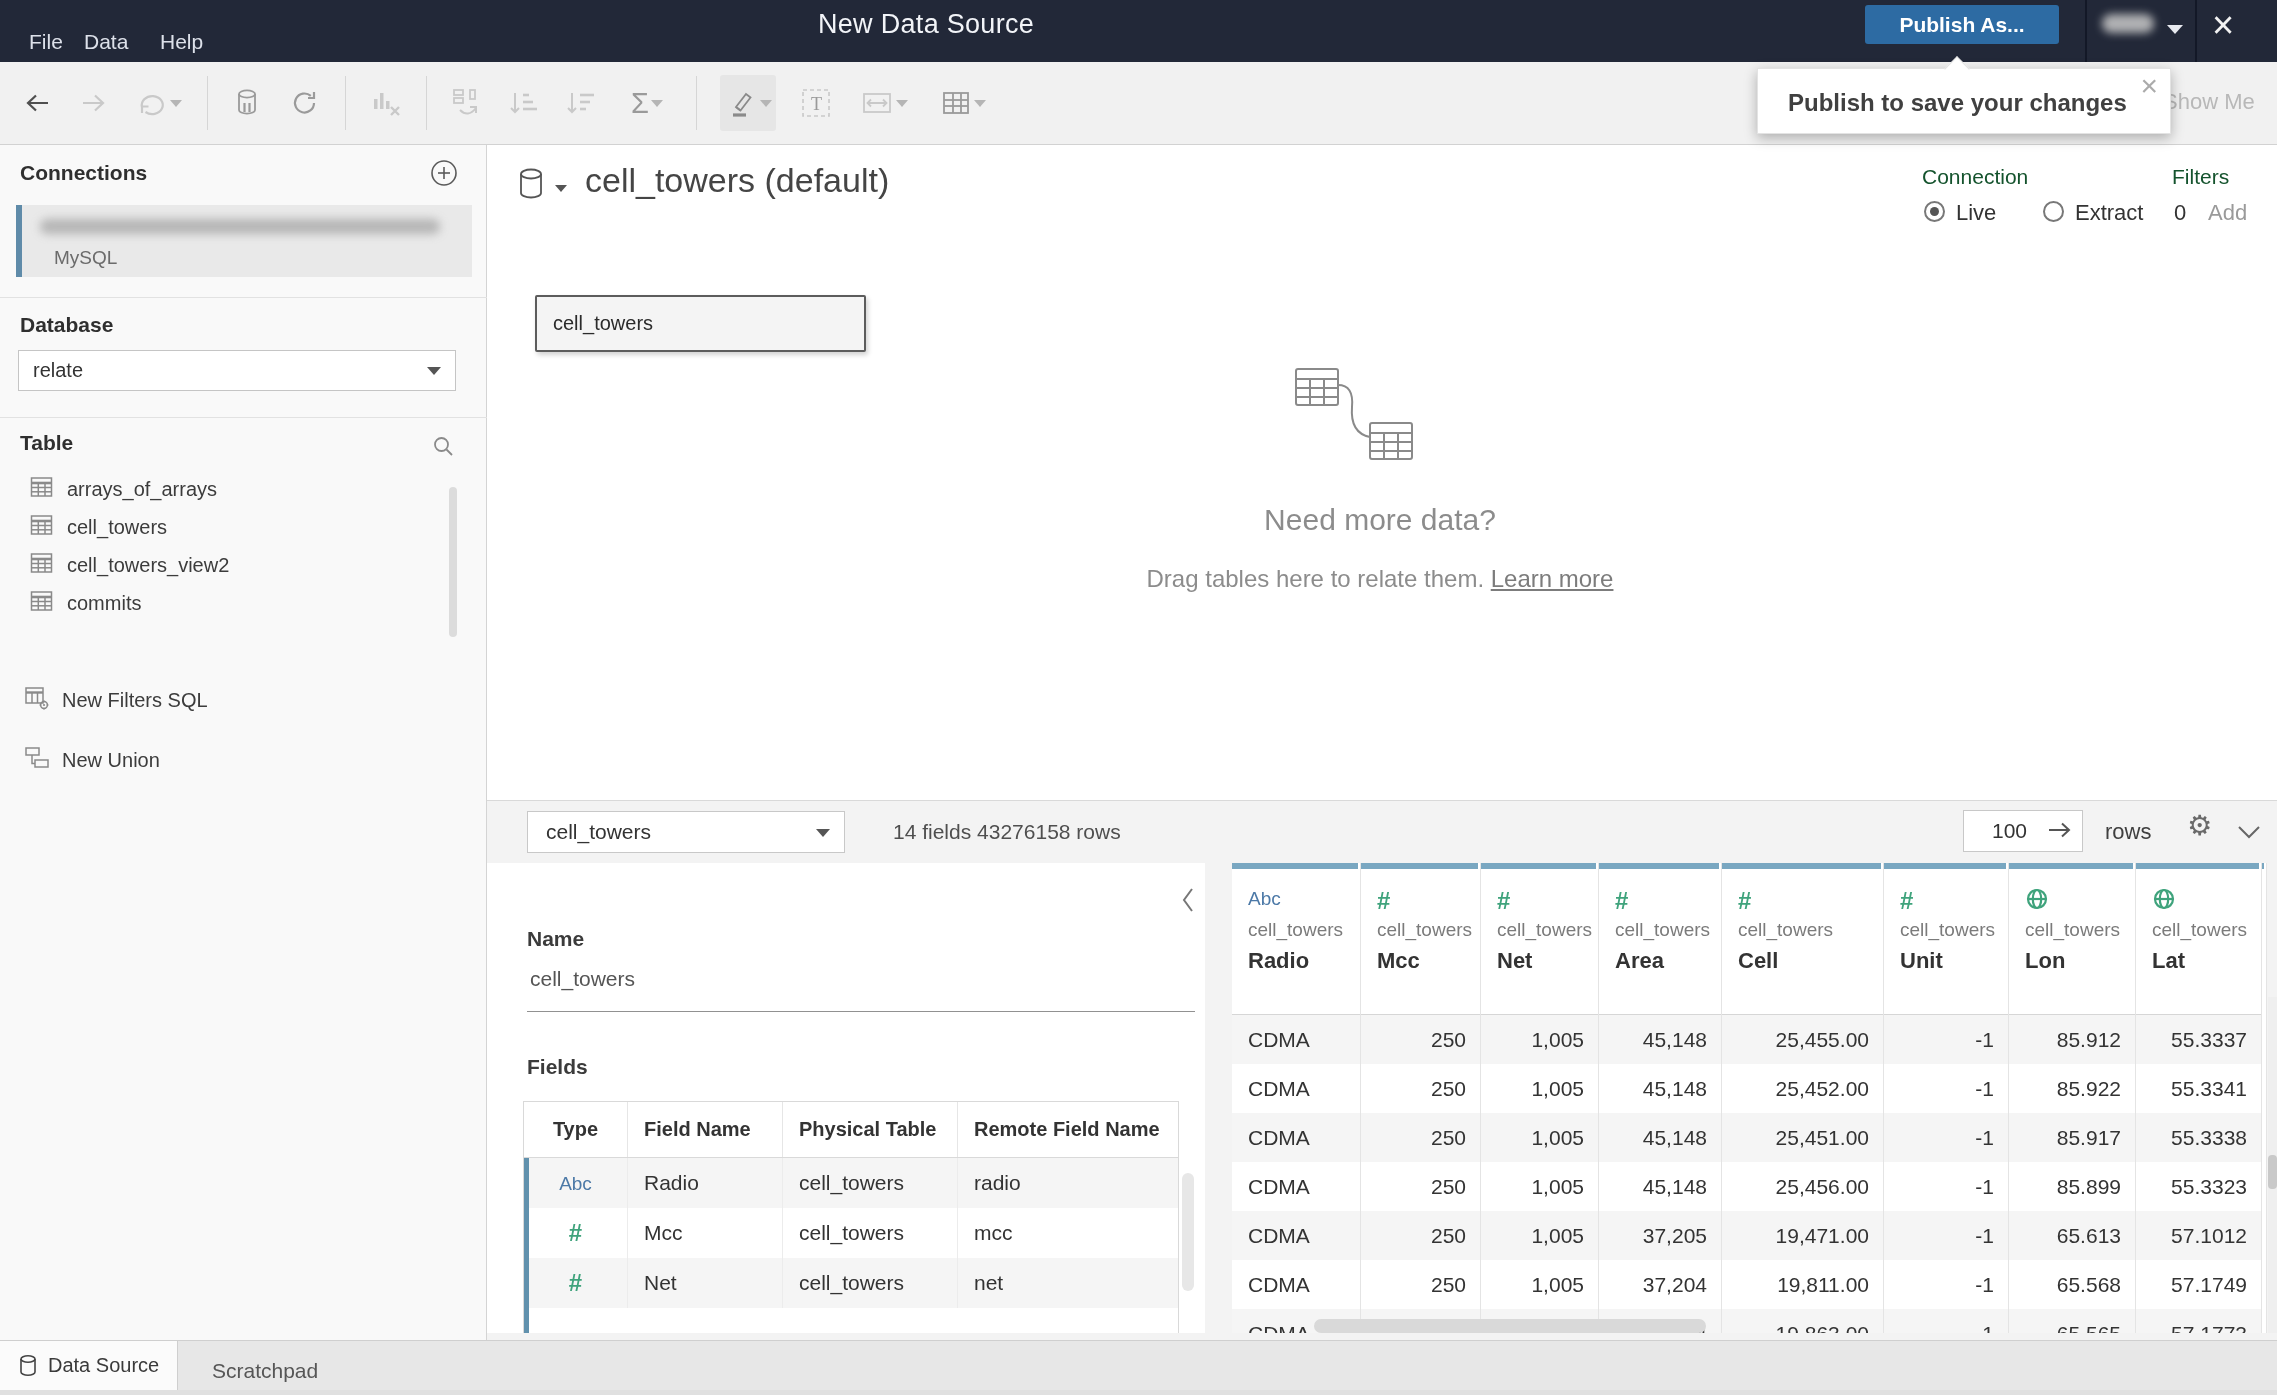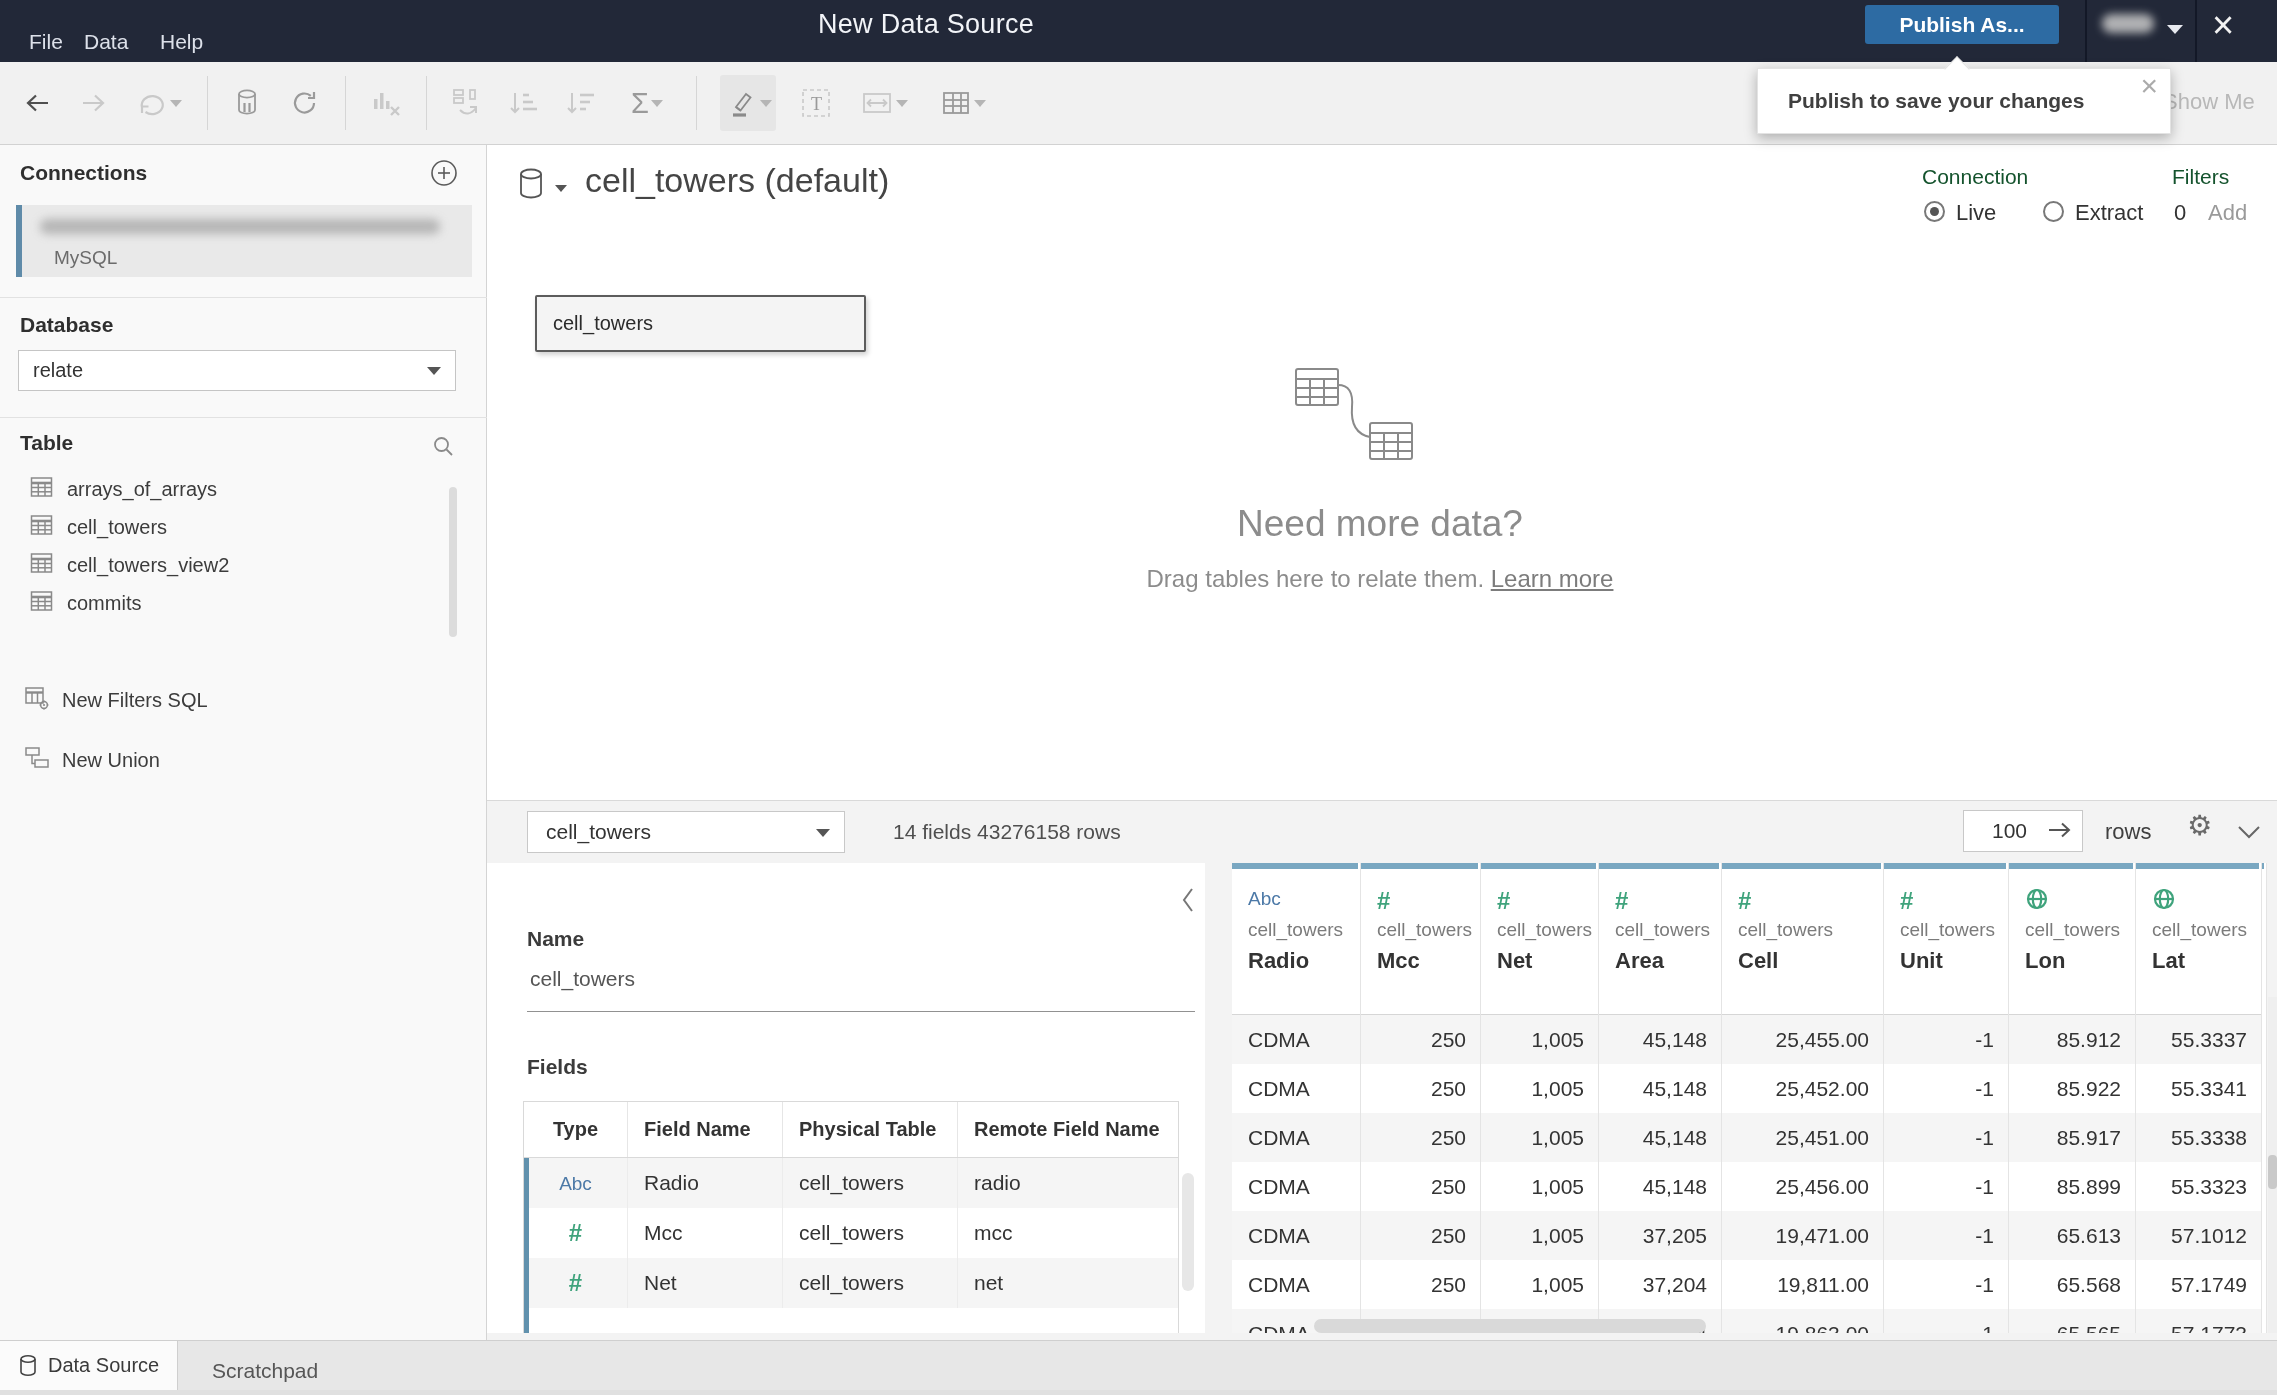--- a/index.html
+++ b/index.html
@@ -25,21 +25,21 @@
   .mini-caret{width:0;height:0;border-left:6px solid transparent;border-right:6px solid transparent;border-top:7px solid #b5b5b5;margin-left:2px;}
   .mini-caret.dark{border-top-color:#555;}
   .pen-box{background:#e6e6e6;border-radius:3px;width:56px;height:56px;display:flex;align-items:center;justify-content:center;}
   .sigma{font-size:29px;color:#9a9a9a;line-height:34px;}
   .show-me{position:absolute;left:2163px;top:27px;font-size:22px;color:#b8b8b8;}
 
   
   .tooltip{position:absolute;left:1757px;top:68px;width:414px;height:66px;background:#fff;border:1px solid #e3e3e3;
        box-shadow:0 4px 12px rgba(0,0,0,.28);z-index:60;box-sizing:border-box;}
   .tooltip-arrow{position:absolute;left:190px;top:-9px;width:17px;height:17px;background:#fff;transform:rotate(45deg);border-left:1px solid #e3e3e3;border-top:1px solid #e3e3e3;}
-  .tooltip-text{position:absolute;left:30px;top:20px;font-size:21px;font-weight:600;color:#404040;}
+  .tooltip-text{position:absolute;left:30px;top:20px;font-size:24px;font-weight:600;color:#404040;}
   .tooltip-close{position:absolute;right:12px;top:0px;font-size:30px;color:#ababab;cursor:pointer;}
 
   
   .sidebar{position:absolute;left:0;top:145px;width:487px;height:1195px;background:#f9f9f9;border-right:1px solid #d4d4d4;box-sizing:border-box;}
   .sb-h{position:absolute;font-size:21px;font-weight:bold;color:#2f2f2f;}
   .conn-card{position:absolute;left:16px;top:60px;width:456px;height:72px;background:#e9e9e9;cursor:pointer;}
   .conn-accent{position:absolute;left:0;top:0;width:6px;height:72px;background:#5f8ba9;}
   .conn-blob{position:absolute;left:24px;top:14px;width:400px;height:15px;background:#9f9f9f;border-radius:7px;filter:blur(5px);opacity:.7;}
   .conn-type{position:absolute;left:38px;top:42px;font-size:19px;color:#6b6b6b;}
   .sb-div{position:absolute;left:0;width:487px;height:1px;background:#e2e2e2;}
@@ -58,21 +58,21 @@
   .ds-title{position:absolute;left:98px;top:16px;font-size:34px;font-weight:400;color:#454545;}
   .conn-label{position:absolute;font-size:21px;color:#14532d;}
   .radio{position:absolute;width:21px;height:21px;border:2px solid #787878;border-radius:50%;box-sizing:border-box;background:#fff;cursor:pointer;}
   .radio .dot{position:absolute;left:4px;top:4px;width:9px;height:9px;border-radius:50%;background:#555;}
   .radio-lbl{position:absolute;font-size:22px;color:#333;}
   .filters-count{position:absolute;font-size:22px;color:#333;}
   .filters-add{position:absolute;font-size:22px;color:#9a9a9a;cursor:pointer;}
   .node-box{position:absolute;left:48px;top:150px;width:331px;height:57px;background:#f4f4f4;border:2px solid #5c5c5c;border-radius:2px;
        box-shadow:2px 3px 5px rgba(0,0,0,.18);box-sizing:border-box;cursor:pointer;}
   .node-lbl{position:absolute;left:16px;top:0;line-height:53px;font-size:20px;color:#2b2b2b;}
-  .empty-head{position:absolute;left:493px;top:358px;width:800px;text-align:center;font-size:37px;color:#8c8c8c;}
+  .empty-head{position:absolute;left:493px;top:358px;width:800px;text-align:center;font-size:30px;color:#8c8c8c;}
   .empty-sub{position:absolute;left:493px;top:420px;width:800px;text-align:center;font-size:24px;color:#8c8c8c;}
   .empty-sub a{color:#7c7c7c;text-decoration:underline;cursor:pointer;}
 
   
   .bottom{position:absolute;left:487px;top:800px;width:1790px;height:540px;background:#f3f3f3;border-top:1px solid #d9d9d9;box-sizing:border-box;}
   .bt-select{position:absolute;left:40px;top:10px;width:318px;height:42px;background:#fff;border:1px solid #c8c8c8;box-sizing:border-box;cursor:pointer;}
   .bt-select-text{position:absolute;left:18px;line-height:40px;font-size:21px;color:#333;}
   .bt-summary{position:absolute;left:406px;top:10px;height:42px;line-height:42px;font-size:21px;color:#4f4f4f;}
   .rows-input{position:absolute;left:1476px;top:9px;width:120px;height:42px;background:#fff;border:1px solid #c8c8c8;box-sizing:border-box;font-size:21px;color:#333;padding:0 34px 0 28px;font-family:"Liberation Sans",sans-serif;}
   .rows-arrow{position:absolute;left:1560px;top:18px;}

